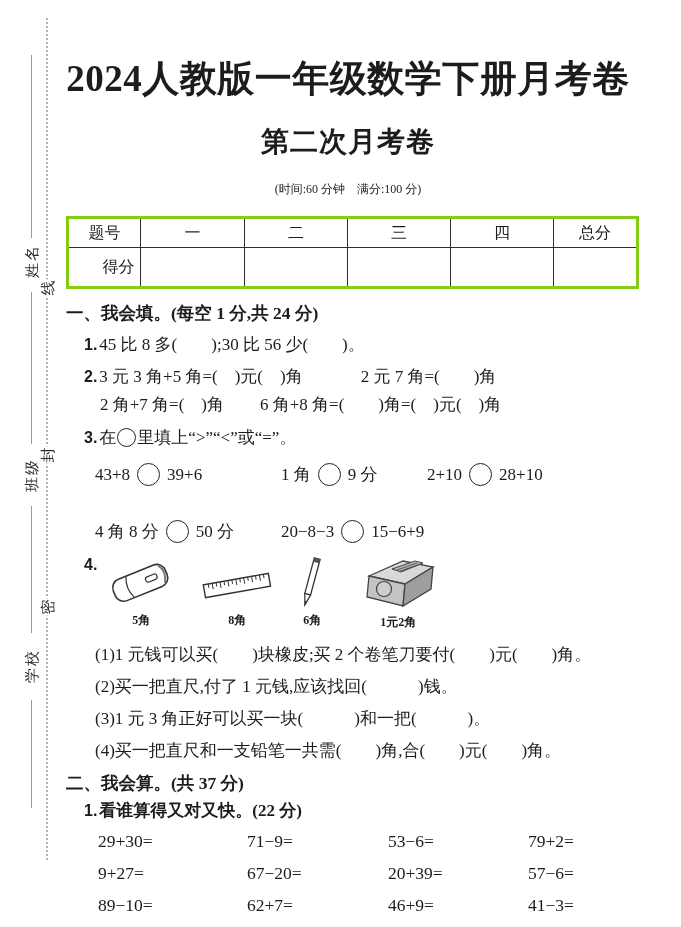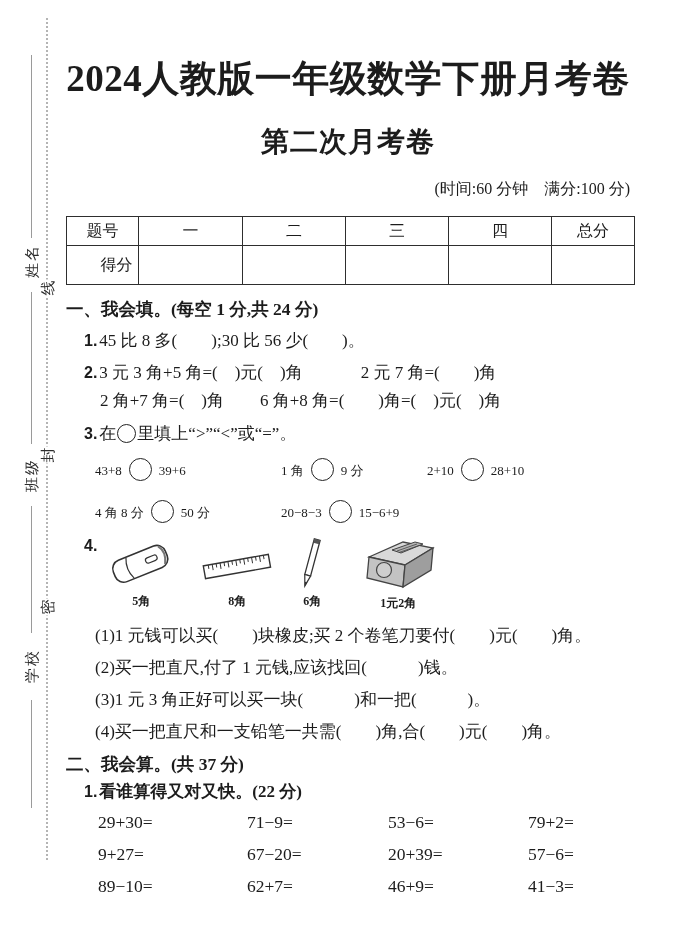--- a/index.html
+++ b/index.html
@@ -16,35 +16,35 @@
   }
   .seal-line{position:absolute;left:46px;top:18px;height:842px;width:0;border-left:2px dotted #b4b4b4;}
   .seal-char{
     position:absolute;left:48px;transform:translate(-50%,-50%) rotate(-90deg);
     font-size:15px;color:#2b2b2b;background:#fff;padding:4px 1px;
   }
   
   .content{position:absolute;left:66px;top:4px;width:564px;}
   .title{margin-top:52px;font-size:37px;line-height:46px;font-weight:700;text-align:center;letter-spacing:0.5px;}
   .subtitle{margin-top:22px;font-size:28px;line-height:36px;font-weight:700;text-align:center;letter-spacing:1px;}
-  .info{margin-top:18px;font-size:16px;line-height:22px;text-align:right;}
+  .info{margin-top:18px;font-size:12px;line-height:22px;text-align:center;}
   
   table.score{margin-top:16px;width:562px;border-collapse:collapse;table-layout:fixed;}
   table.score td{border:1px solid #2e2e2e;text-align:center;font-size:16px;padding:0;}
-  table.score{border:1px solid #84cc16;}
+  table.score{border:3px solid #84cc16;}
   tr.hrow td{height:28px;}
   tr.srow td{height:38px;padding-left:28px;}
   
   .sec-header{margin-top:12px;font-size:17.5px;line-height:24px;font-weight:700;}
   .q{font-size:17px;line-height:24px;padding-left:18px;}
   .qnum{font-weight:700;font-family:"Liberation Sans","DejaVu Sans",sans-serif;font-size:16px;padding-right:2px;}
   .mt8{margin-top:8px;} .mt6{margin-top:6px;} .mt4{margin-top:4px;}
   .gap2a{margin-left:58px;} .gap2b{margin-left:36px;}
   .circle-sm{display:inline-block;width:17px;height:17px;border:1.4px solid #222;border-radius:50%;vertical-align:-4px;margin:0 1px;}
-  .cmp-grid{display:grid;grid-template-columns:186px 146px auto;padding-left:29px;row-gap:14px;margin-top:10px;font-size:13px;line-height:28px;}
+  .cmp-grid{display:grid;grid-template-columns:186px 146px auto;padding-left:29px;row-gap:29px;margin-top:10px;font-size:17px;line-height:28px;}
   .cmp-circle{display:inline-block;width:21px;height:21px;border:1.4px solid #222;border-radius:50%;vertical-align:-6px;margin:0 7px;}
   
   .q4row{display:flex;align-items:flex-start;margin-top:10px;padding-left:18px;}
   .fig{display:flex;flex-direction:column;align-items:center;margin-right:24px;}
   .fig .price{font-size:12px;font-weight:700;line-height:22px;margin-top:1px;}
   .subq{font-size:17px;line-height:32px;padding-left:29px;}
   .subq-wrap{margin-top:6px;}
   
   .calc-grid{display:grid;grid-template-columns:149px 141px 140px auto;padding-left:32px;margin-top:2px;font-size:17.5px;line-height:32px;}
 </style>

